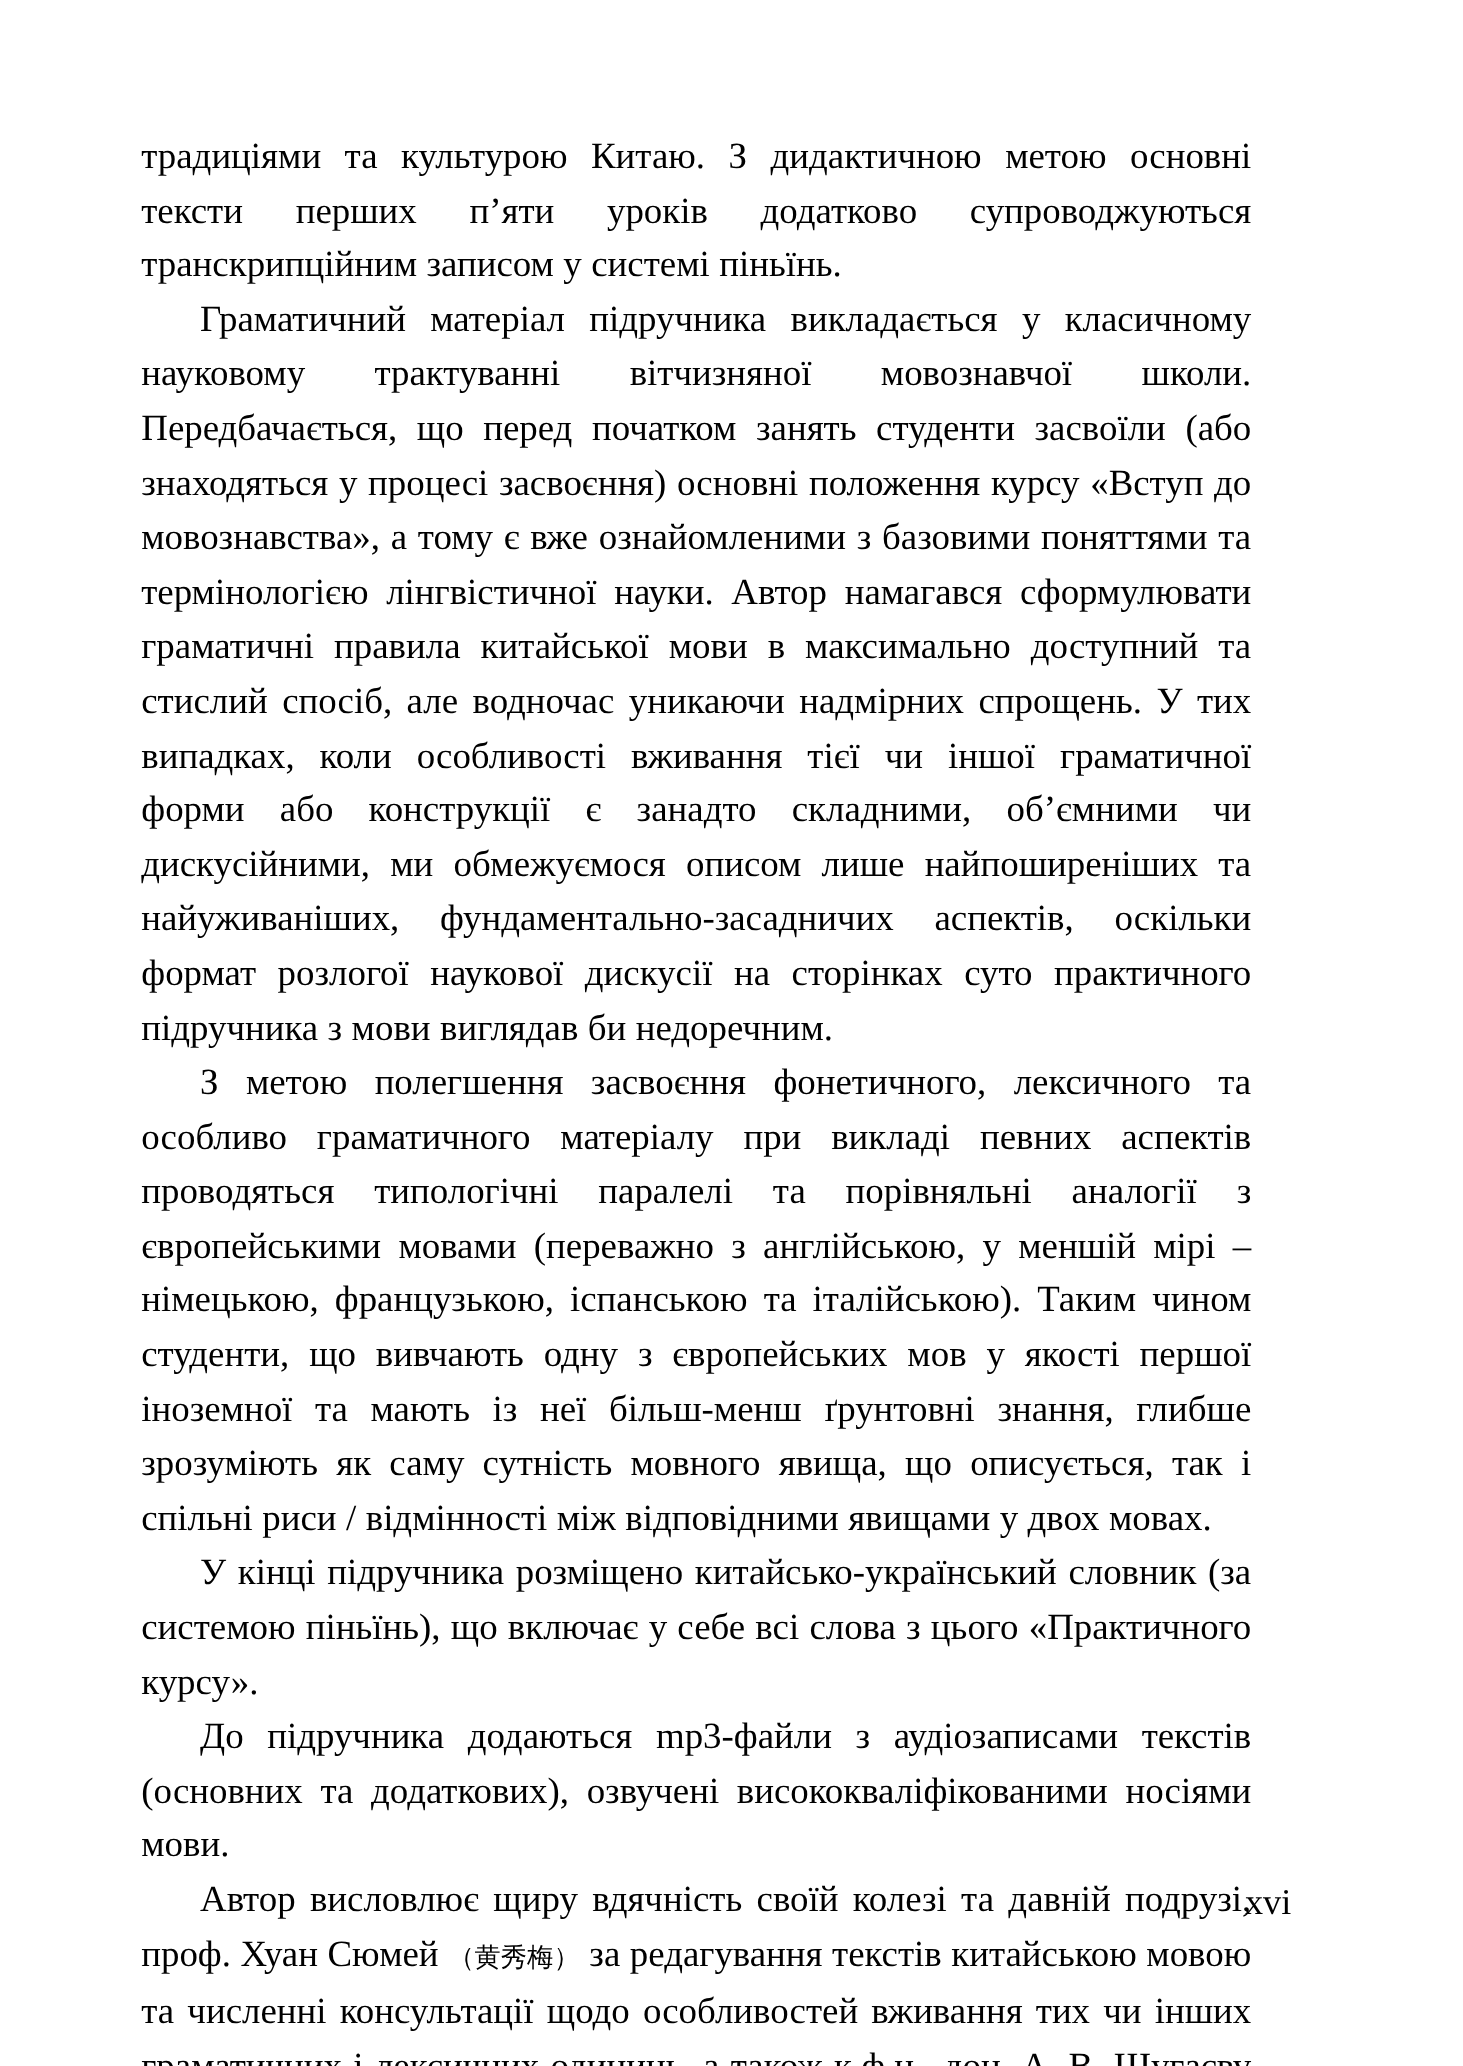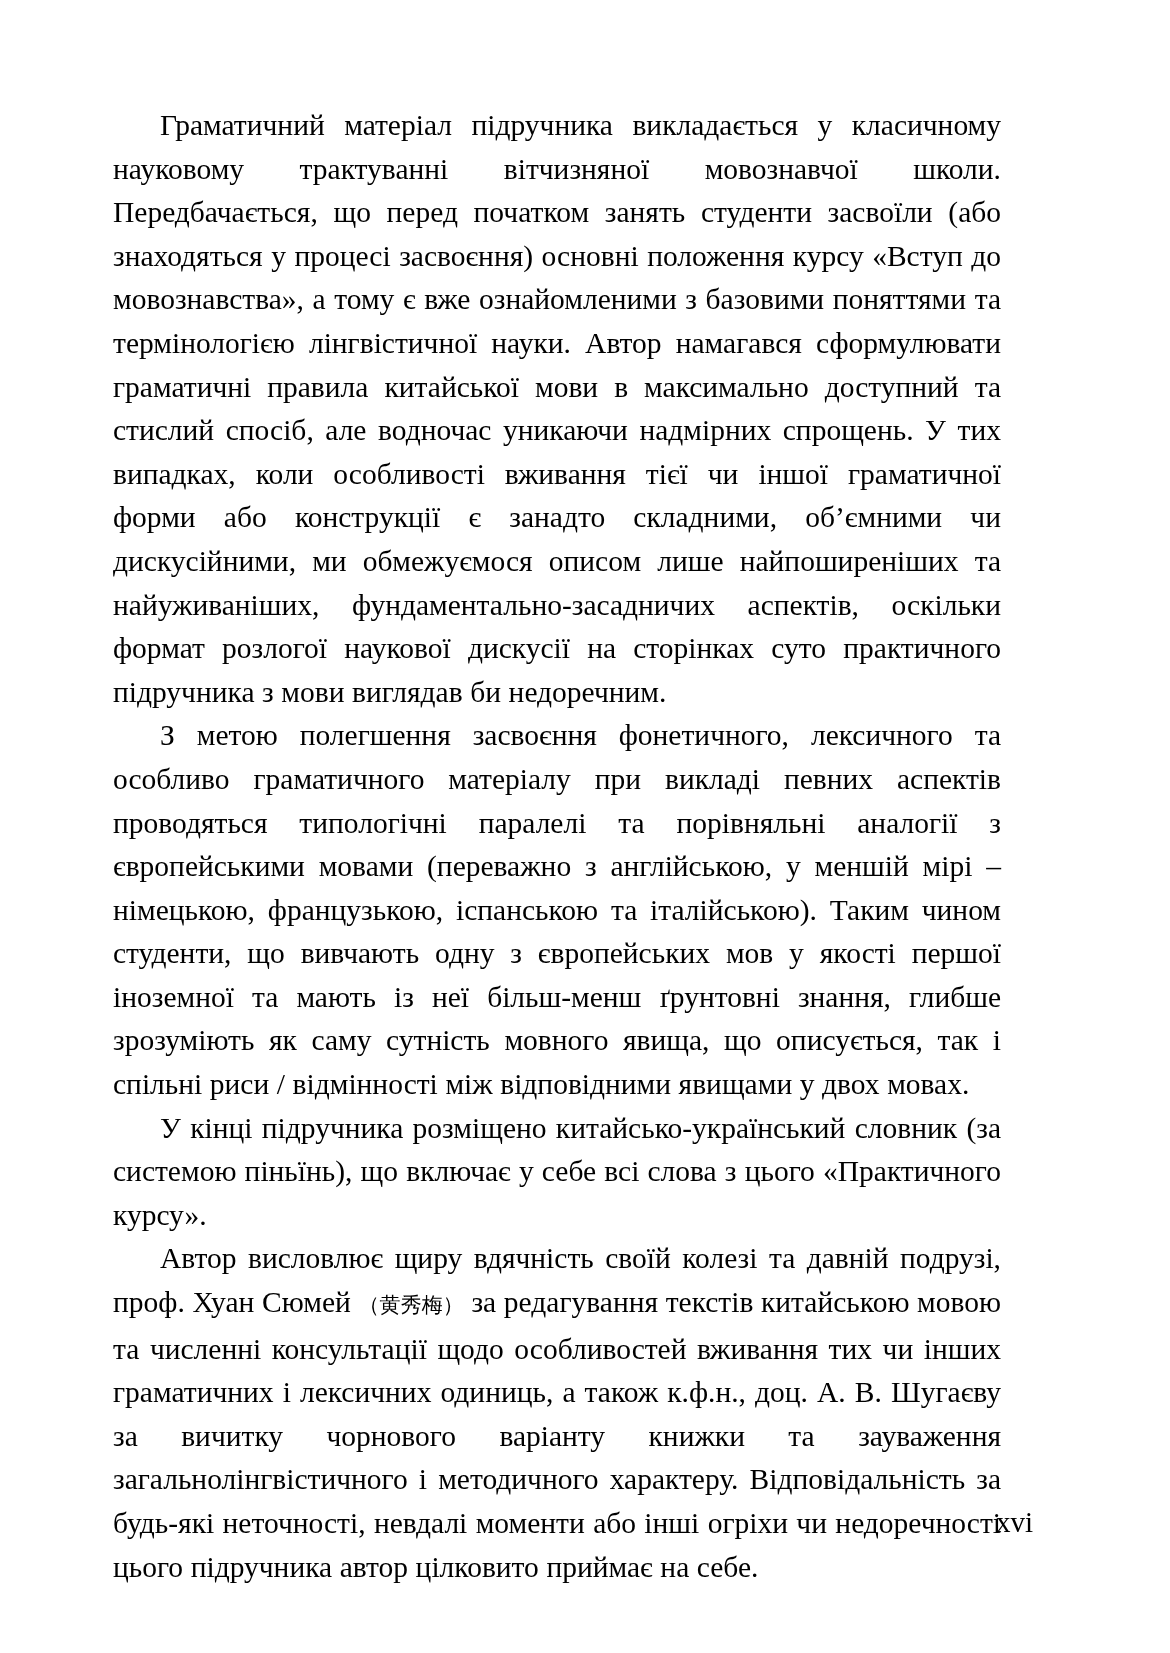--- a/index.html
+++ b/index.html
@@ -54,23 +54,25 @@
     line-height: 34px;
     font-family: "Liberation Serif", "DejaVu Serif", serif;
   }
 </style>
 </head>
 <body>
 
 <div class="page">
 
   <div class="text-block">
+    <p class="para no-indent">традиціями та культурою Китаю. З дидактичною метою основні тексти перших п’яти уроків додатково супроводжуються транскрипційним записом у системі піньїнь.</p>
     <p class="para">Граматичний матеріал підручника викладається у класичному науковому трактуванні вітчизняної мовознавчої школи. Передбачається, що перед початком занять студенти засвоїли (або знаходяться у процесі засвоєння) основні положення курсу «Вступ до мовознавства», а тому є вже ознайомленими з базовими поняттями та термінологією лінгвістичної науки. Автор намагався сформулювати граматичні правила китайської мови в максимально доступний та стислий спосіб, але водночас уникаючи надмірних спрощень. У тих випадках, коли особливості вживання тієї чи іншої граматичної форми або конструкції є занадто складними, об’ємними чи дискусійними, ми обмежуємося описом лише найпоширеніших та найуживаніших, фундаментально-засадничих аспектів, оскільки формат розлогої наукової дискусії на сторінках суто практичного підручника з мови виглядав би недоречним.</p>
     <p class="para">З метою полегшення засвоєння фонетичного, лексичного та особливо граматичного матеріалу при викладі певних аспектів проводяться типологічні паралелі та порівняльні аналогії з європейськими мовами (переважно з англійською, у меншій мірі – німецькою, французькою, іспанською та італійською). Таким чином студенти, що вивчають одну з європейських мов у якості першої іноземної та мають із неї більш-менш ґрунтовні знання, глибше зрозуміють як саму сутність мовного явища, що описується, так і спільні риси / відмінності між відповідними явищами у двох мовах.</p>
     <p class="para">У кінці підручника розміщено китайсько-український словник (за системою піньїнь), що включає у себе всі слова з цього «Практичного курсу».</p>
+    <p class="para">До підручника додаються mp3-файли з аудіозаписами текстів (основних та додаткових), озвучені висококваліфікованими носіями мови.</p>
     <p class="para">
       <span>Автор висловлює щиру вдячність своїй колезі та давній подрузі, проф. Хуан Сюмей </span><span class="cjk">（黄秀梅）</span><span> за редагування текстів китайською мовою та численні консультації щодо особливостей вживання тих чи інших граматичних і лексичних одиниць, а також к.ф.н., доц. А. В. Шугаєву за вичитку чорнового варіанту книжки та зауваження загальнолінгвістичного і методичного характеру. Відповідальність за будь-які неточності, невдалі моменти або інші огріхи чи недоречності цього підручника автор цілковито приймає на себе.</span>
     </p>
 
   </div>
 
   <div class="page-number">xvi</div>
 
 </div>
 

